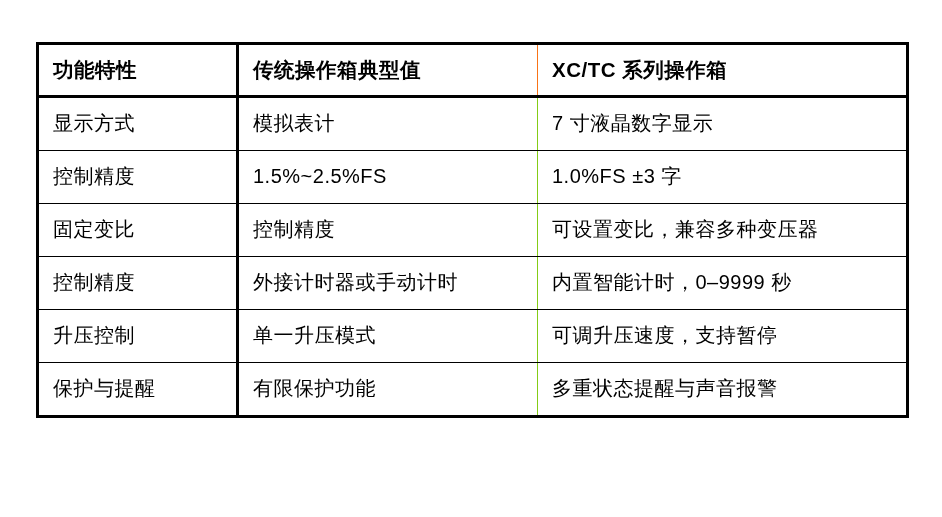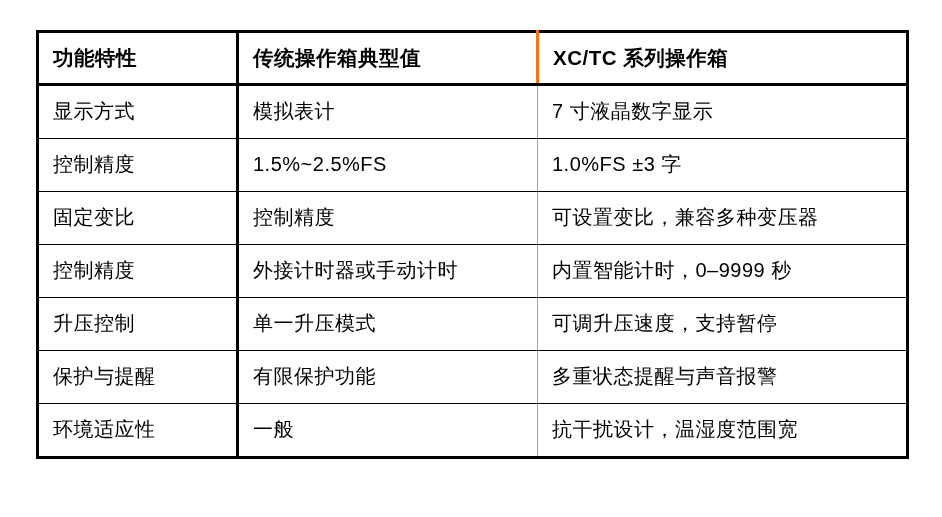--- a/index.html
+++ b/index.html
@@ -12,21 +12,21 @@
     background: #ffffff;
     font-family: "Liberation Sans", sans-serif;
     color: #000000;
     overflow: hidden;
   }
   .page {
     position: relative;
     width: 942px;
     height: 474px;
     box-sizing: border-box;
-    padding: 30px 36px 36px 36px;
+    padding: 42px 36px 36px 36px;
   }
   table.comparison {
     border-collapse: collapse;
     width: 870px;
     table-layout: fixed;
     border: 3px solid #000000;
   }
   table.comparison col.c1 { width: 200px; }
   table.comparison col.c2 { width: 300px; }
   table.comparison col.c3 { width: 370px; }
@@ -51,21 +51,21 @@
   table.comparison tbody td:first-child {
     border-right: 3px solid #000000;
   }
   table.comparison thead th:first-child {
     border-right: 3px solid #000000;
   }
   table.comparison tbody td:nth-child(2) {
     border-right: 1px solid #84cc16;
   }
   table.comparison thead th:nth-child(2) {
-    border-right: 3px solid #f97316;
+    border-right: 1px solid #f97316;
   }
   table.comparison tbody tr td {
     height: 34px;
   }
   .feat { white-space: nowrap; }
 </style>
 </head>
 <body>
 
 <div class="page">
@@ -106,20 +106,15 @@
       <tr>
         <td class="feat">升压控制</td>
         <td>单一升压模式</td>
         <td>可调升压速度，支持暂停</td>
       </tr>
       <tr>
         <td class="feat">保护与提醒</td>
         <td>有限保护功能</td>
         <td>多重状态提醒与声音报警</td>
       </tr>
-      <tr>
-        <td class="feat">环境适应性</td>
-        <td>一般</td>
-        <td>抗干扰设计，温湿度范围宽</td>
-      </tr>
     </tbody>
   </table>
 </div>
 
 </body></html>

